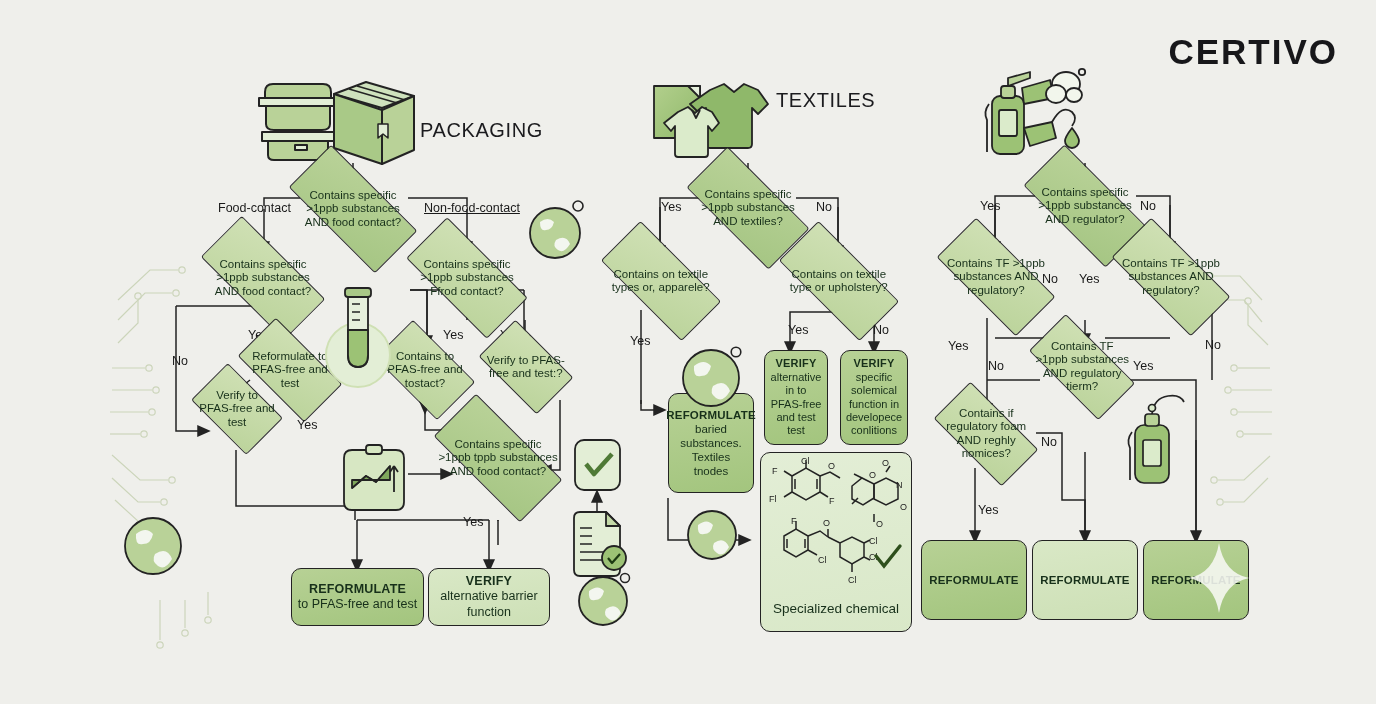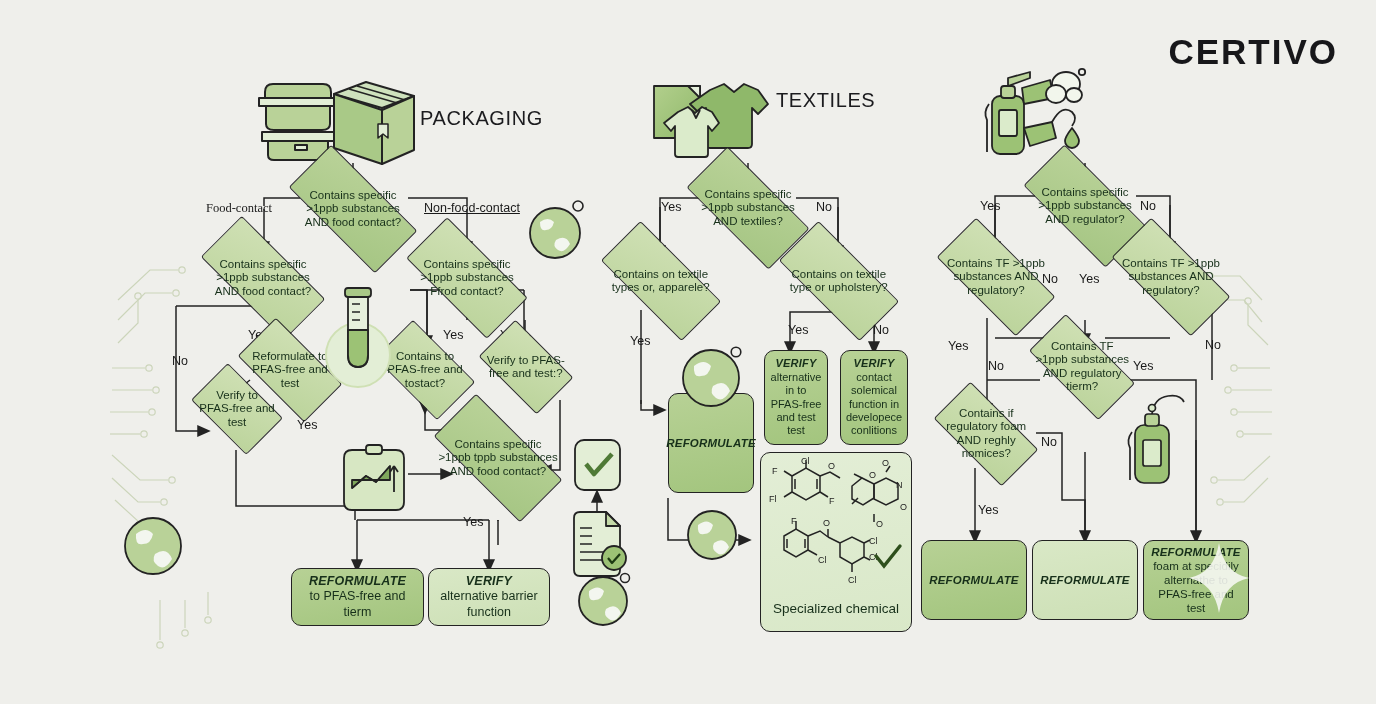--- a/index.html
+++ b/index.html
@@ -16,21 +16,21 @@
   .node{position:absolute;box-sizing:border-box;display:flex;align-items:center;justify-content:center;text-align:center;color:#17301a;}
   .diamond{background:linear-gradient(160deg,#cfe0b4,#bcd49c);border:1.4px solid #2c2c2c;
            transform:rotate(45deg);border-radius:3px;}
   .diamond > span{transform:rotate(-45deg);display:block;line-height:1.16;}
   .dk .diamond, .diamond.dk{background:linear-gradient(160deg,#b9d298,#a6c684);}
 
   .rbox{background:linear-gradient(170deg,#b7d195,#a3c57e);border:1.6px solid #232323;border-radius:10px;
         font-size:12.5px;line-height:1.22;padding:4px 5px;}
   .rbox.light{background:linear-gradient(170deg,#d9e8c6,#cde0b6);}
   .rbox.pale{background:linear-gradient(170deg,#e3eed6,#d9e8c8);}
-  .rbox .ttl{font-weight:700;letter-spacing:.2px;font-style:italic;}
+  .rbox .ttl{font-weight:700;letter-spacing:.2px;}
 
   .lbl{position:absolute;font-size:12.5px;color:#1a1a1a;white-space:nowrap;}
 
   
   svg.layer{position:absolute;left:0;top:0;width:1376px;height:704px;overflow:visible;}
   .ln{fill:none;stroke:#232323;stroke-width:1.5;}
   .ar{fill:#232323;}
 </style>
 </head>
 <body>
@@ -101,21 +101,21 @@
       <path d="M268 141 h60 v14 q0 5-6 5 h-48 q-6 0-6-5 z" fill="#b9d298"></path>
       <path d="M295 145 h12 v5 h-12 z" fill="#e2eed6"></path>
       <path d="M334 94 l32-12 l48 14 l-32 12 z" fill="#cfe2bd"></path>
       <path d="M334 94 v54 l48 16 v-54 z" fill="#a9c987"></path>
       <path d="M382 110 v54 l32-14 v-54 z" fill="#b9d298"></path>
       <path d="M349 89 l48 14" stroke-width="1.5"></path>
       <path d="M357 86 l48 14" stroke-width="1.5"></path>
       <path d="M378 124 h10 v14 l-5-4 l-5 4 z" fill="#e2eed6" stroke-width="1.5"></path>
     </g>
   </svg>
-  <div class="sec-title" style="left:420px;top:107px;">PACKAGING</div>
+  <div class="sec-title" style="left:420px;top:119px;">PACKAGING</div>
 
   <svg class="layer">
     <g stroke="#232323" stroke-width="1.8" stroke-linejoin="round">
       <path d="M654 86 l46 0 l0 52 l-46 0 z" fill="url(#tgrad)"></path>
       <path d="M688 86 l12 0 l0 12 z" fill="#e6f0dc"></path>
       <path d="M710 90 l14 -6 l10 8 l10 -8 l14 6 l10 14 l-10 10 l-6 -6 l0 36 q0 4 -4 4 h-38 q-4 0 -4 -4 l0 -36 l-6 6 l-10 -10 z" fill="#8fb86a"></path>
       <path d="M678 112 l10 -5 l7 6 l7 -6 l10 5 l7 11 l-7 8 l-4 -5 l0 28 q0 3 -3 3 h-27 q-3 0 -3 -3 l0 -28 l-4 5 l-7 -8 z" fill="#dbebcb"></path>
       <path d="M692 110 l4 8 l4 -8" fill="none"></path>
     </g>
     <defs>
@@ -239,21 +239,21 @@
 
       <path d="M1036 433 L1062 433 L1062 500 L1085 500 L1085 538"></path>
 
       <path d="M1212 300 L1212 380"></path>
     </g>
   </svg>
 
   <div class="node diamond dk" style="left:292px;top:179px;width:122px;height:60px;font-size:11.5px;">
     <span>Contains specific &gt;1ppb substances AND food contact?</span>
     </div>
-  <div class="lbl" style="left:206px;top:201px;font-family:Liberation Serif, serif;">Food-contact</div>
+  <div class="lbl" style="left:218px;top:201px;">Food-contact</div>
   <div class="lbl" style="left:424px;top:201px;text-decoration:underline;">Non-food-contact</div>
 
   <div class="node diamond" style="left:204px;top:249px;width:118px;height:58px;font-size:11.5px;">
     <span>Contains specific &gt;1ppb substances AND food contact?</span>
     </div>
   <div class="lbl" style="left:248px;top:328px;">Yes</div>
   <div class="lbl" style="left:172px;top:354px;">No</div>
 
   <div class="node diamond" style="left:243px;top:343px;width:94px;height:54px;font-size:11.5px;">
     <span>Reformulate to PFAS-free and test</span>
@@ -276,21 +276,21 @@
     <span>Verify to PFAS-free and test:?</span>
     </div>
 
   <div class="node diamond dk" style="left:437px;top:428px;width:122px;height:60px;font-size:11.5px;">
     <span>Contains specific &gt;1ppb tppb substances AND food contact?</span>
     </div>
   <div class="lbl" style="left:463px;top:515px;">Yes</div>
 
   <div class="node rbox" style="left:291px;top:568px;width:133px;height:58px;flex-direction:column;">
     <span class="ttl">REFORMULATE</span>
-    <span>to PFAS-free and tierm</span>
+    <span>to PFAS-free and test</span>
     </div>
   <div class="node rbox light" style="left:428px;top:568px;width:122px;height:58px;flex-direction:column;">
     <span class="ttl">VERIFY</span>
     <span>alternative barrier function</span>
     </div>
 
   <svg class="layer">
     <circle cx="358" cy="355" r="32" fill="#e3eed6" stroke="#cfe0b4" stroke-width="2"></circle>
     <g stroke="#232323" stroke-width="1.8" stroke-linejoin="round">
       <rect x="345" y="288" width="26" height="9" rx="3" fill="#a9c987"></rect>
@@ -347,29 +347,30 @@
   <div class="lbl" style="left:630px;top:334px;">Yes</div>
 
   <div class="node diamond" style="left:782px;top:253px;width:114px;height:56px;font-size:11.5px;">
     <span>Contains on textile type or upholstery?</span>
     </div>
   <div class="lbl" style="left:788px;top:323px;">Yes</div>
   <div class="lbl" style="left:873px;top:323px;">No</div>
 
   <div class="node rbox" style="left:668px;top:393px;width:86px;height:100px;flex-direction:column;font-size:11.5px;">
     <span class="ttl">REFORMULATE</span>
+    <span>baried substances. Textiles tnodes</span>
     </div>
 
   <div class="node rbox" style="left:764px;top:350px;width:64px;height:95px;flex-direction:column;font-size:11px;">
     <span class="ttl">VERIFY</span>
     <span>alternative in to PFAS-free and test test</span>
     </div>
   <div class="node rbox" style="left:840px;top:350px;width:68px;height:95px;flex-direction:column;font-size:11px;">
     <span class="ttl">VERIFY</span>
-    <span>contact solemical function in developece conlitions</span>
+    <span>specific solemical function in developece conlitions</span>
     </div>
 
   <div class="node rbox pale" style="left:760px;top:452px;width:152px;height:180px;align-items:flex-end;">
     <span style="margin-bottom:10px;font-size:13.5px;font-weight:400;line-height:1.2;">Specialized chemical</span>
     </div>
   <svg class="layer">
     <g stroke="#232323" stroke-width="1.5" fill="none">
       <path d="M792 476 l14 -8 l14 8 l0 16 l-14 8 l-14 -8 z"></path>
       <path d="M795 479 l0 10 M817 479 l0 10"></path>
       <path d="M806 468 l0 -8"></path>
@@ -448,21 +449,20 @@
   <div class="lbl" style="left:1041px;top:435px;">No</div>
 
   <div class="node rbox" style="left:921px;top:540px;width:106px;height:80px;flex-direction:column;font-size:11.5px;">
     <span class="ttl">REFORMULATE</span>
     </div>
   <div class="node rbox light" style="left:1032px;top:540px;width:106px;height:80px;flex-direction:column;font-size:11.5px;">
     <span class="ttl">REFORMULATE</span>
     </div>
   <div class="node rbox" style="left:1143px;top:540px;width:106px;height:80px;flex-direction:column;font-size:11.5px;">
     <span class="ttl">REFORMULATE</span>
-    <span>foam at specidily alternathe to PFAS-free and test</span>
     </div>
 
   <svg class="layer">
     <g stroke="#232323" stroke-width="1.7" stroke-linejoin="round">
       <rect x="1135" y="425" width="34" height="58" rx="9" fill="#9cc275"></rect>
       <rect x="1143" y="440" width="18" height="26" rx="2" fill="#dbebcb"></rect>
       <rect x="1145" y="414" width="14" height="12" rx="3" fill="#b9d298"></rect>
       <path d="M1152 414 q2 -16 16 -18" fill="none"></path>
       <circle cx="1152" cy="408" r="3.5" fill="#dbebcb"></circle>
       <path d="M1132 432 q-6 8 -2 16 l0 32" fill="none"></path>

